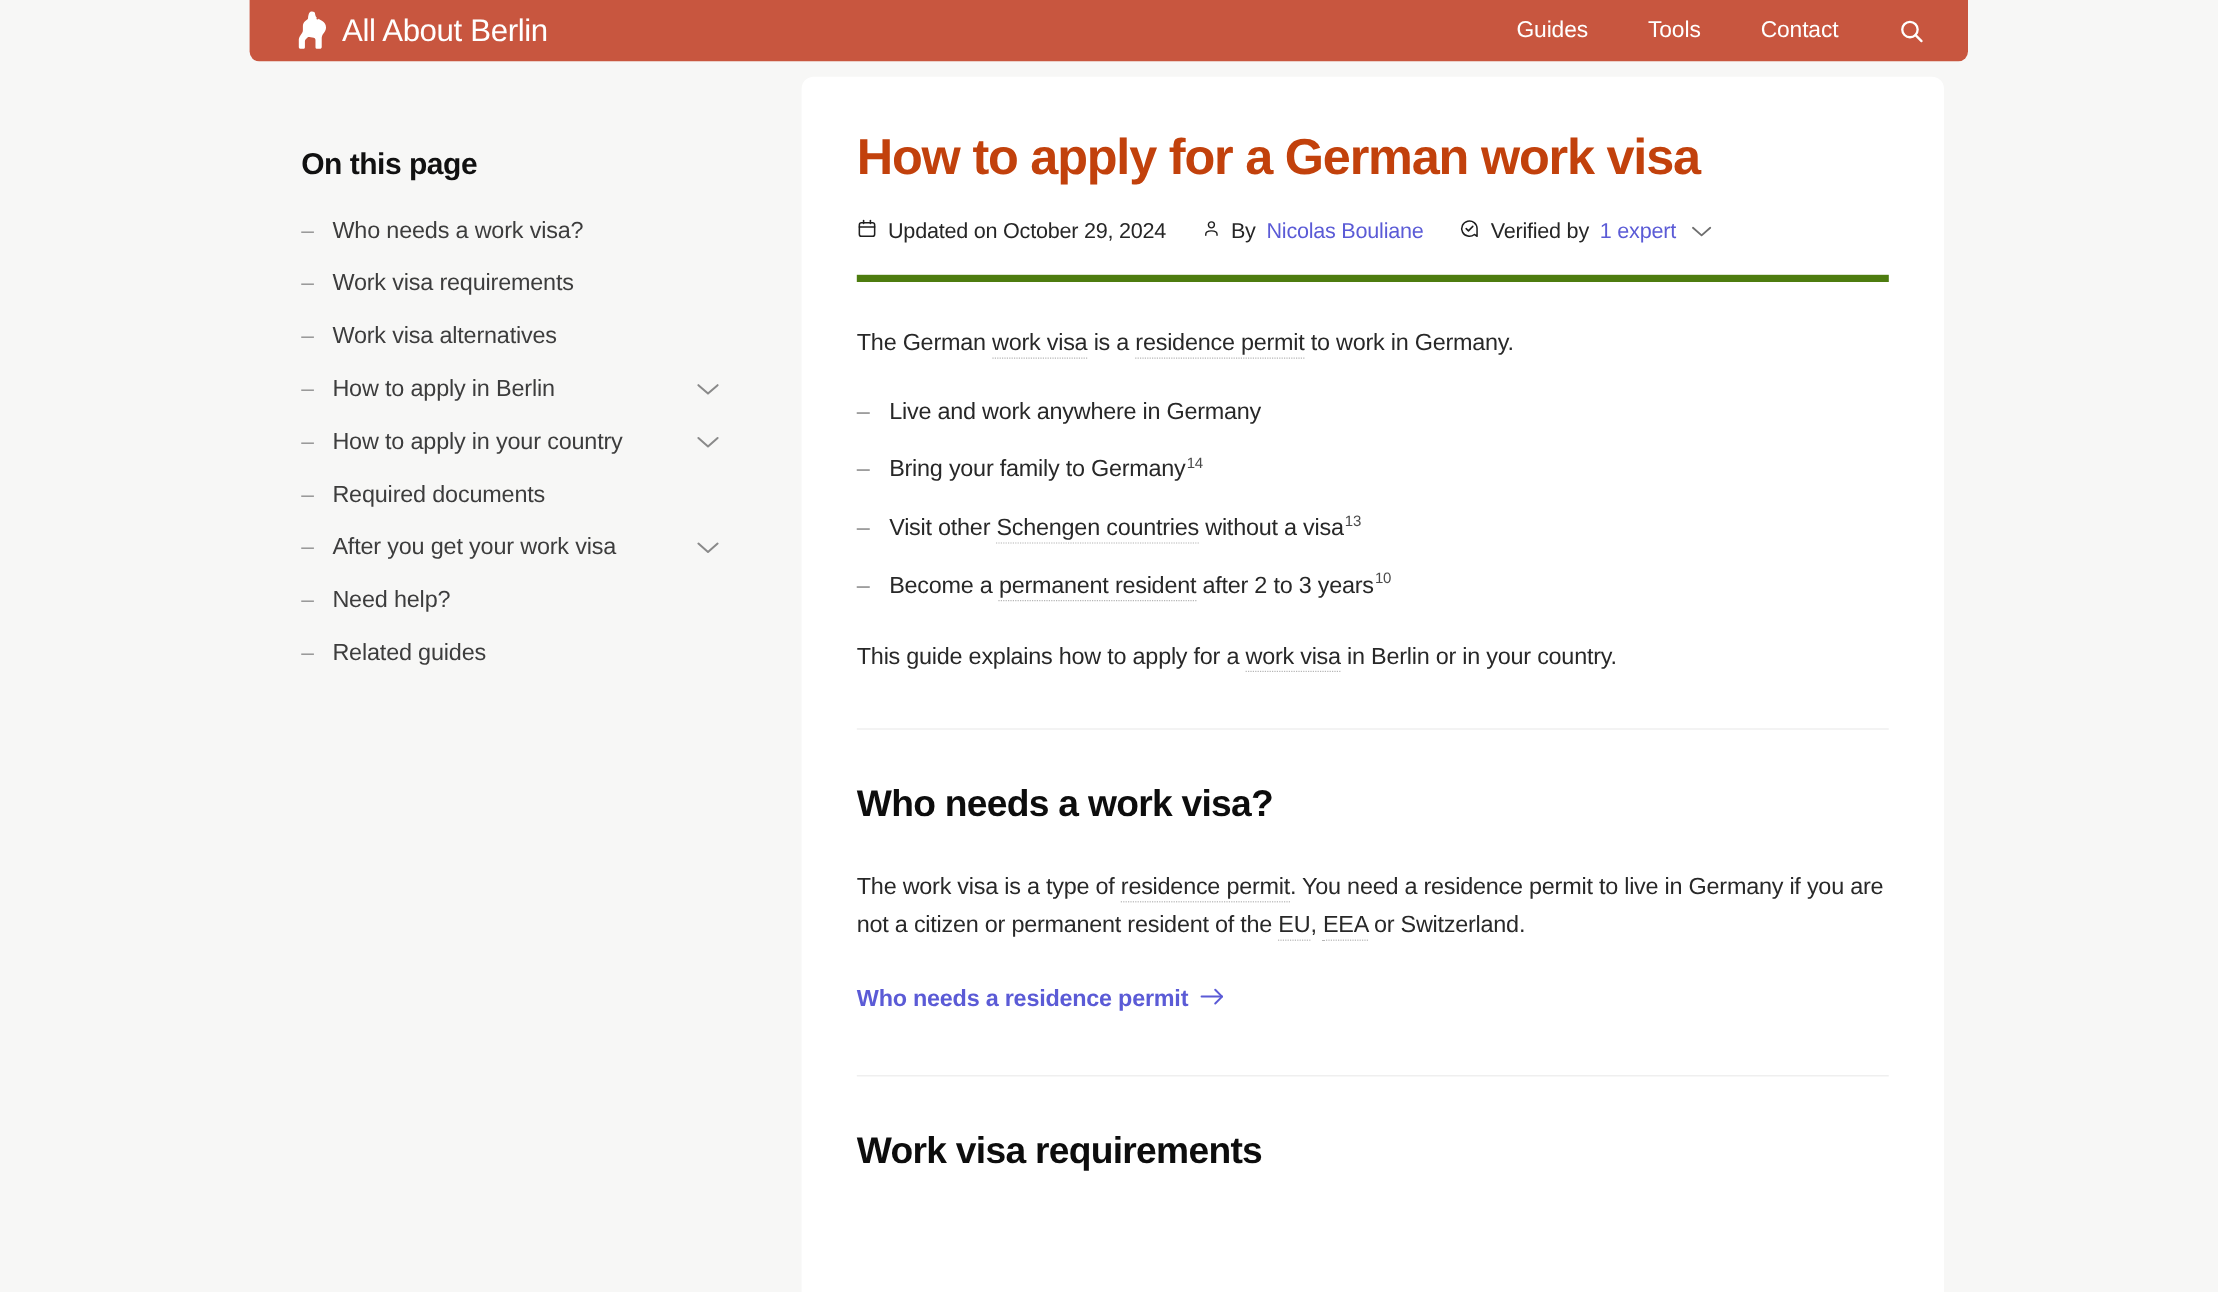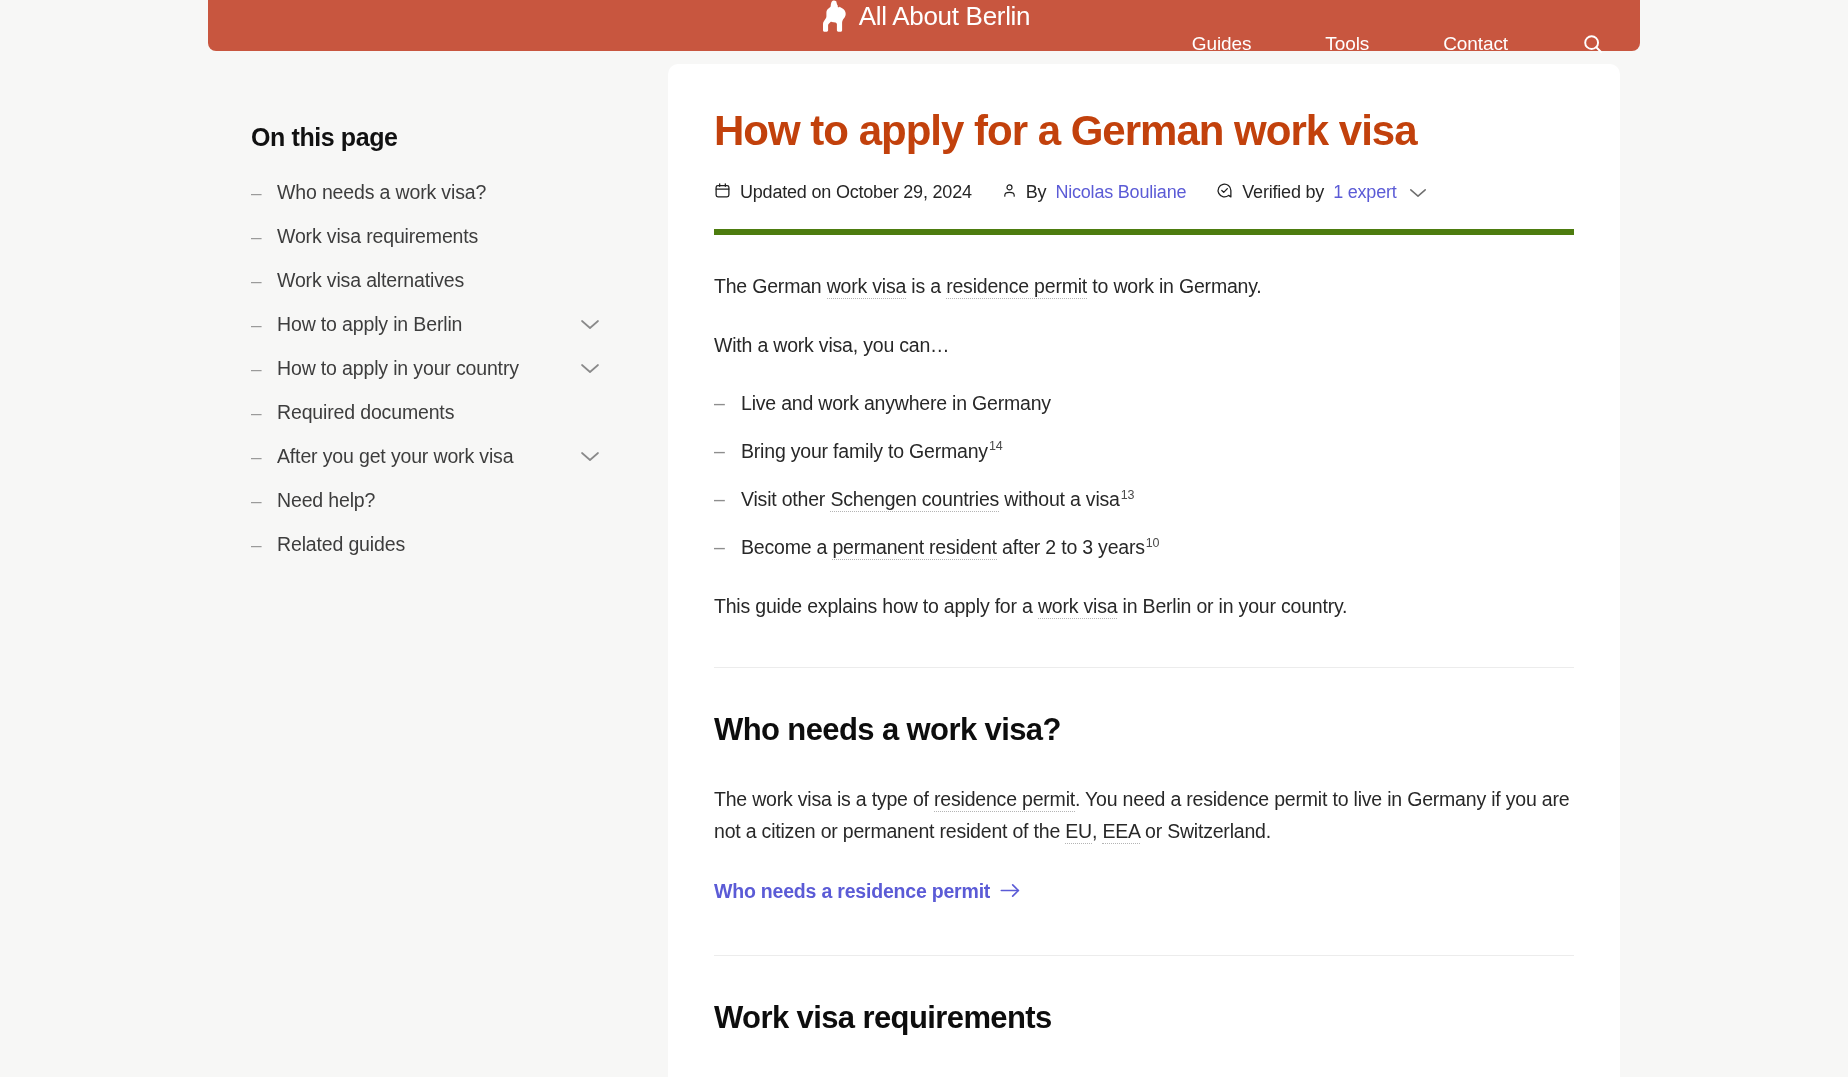--- a/index.html
+++ b/index.html
@@ -16,36 +16,35 @@
   .header {
     position: absolute;
     top: 0; left: 208px; right: 208px;
     height: 51px;
     background: #c8563f;
     border-bottom-left-radius: 8px;
     border-bottom-right-radius: 8px;
     display: flex;
     align-items: center;
     padding: 0 36px 0 40px;
-    flex-direction: column;
   }
   .brand {
     display: flex; align-items: center; gap: 11px;
     color: #ffffff;
     font-size: 26px;
     letter-spacing: -0.3px;
     text-decoration: none;
     font-weight: 400;
   }
   .bear-icon { width: 26px; height: 33px; display: block; flex: none; }
   .nav {
     margin-left: auto;
     display: flex;
     align-items: center;
-    gap: 74px;
+    gap: 50px;
   }
   .nav a {
     color: #ffffff;
     font-size: 19px;
     text-decoration: none;
     letter-spacing: -0.1px;
   }
   .search-btn {
     background: none; border: 0; padding: 0; margin: 0;
     cursor: pointer; line-height: 0;
@@ -338,21 +337,20 @@
             </svg>
         </span>
       </span>
 
     </div>
 
     <p class="p-first">
       <span>The German </span><a class="dotted" href="#">work visa</a><span> is a </span><a class="dotted" href="#">residence permit</a><span> to work in Germany.</span>
     </p>
 
-    <p class="p-space">With a work visa, you can…</p>
 
     <ul class="bullets">
       <li>
         <span class="dash">–</span>
         <span><span>Live and work anywhere in Germany</span></span>
       </li>
       <li>
         <span class="dash">–</span>
         <span><span>Bring your family to Germany</span><sup>14</sup></span>
       </li>

